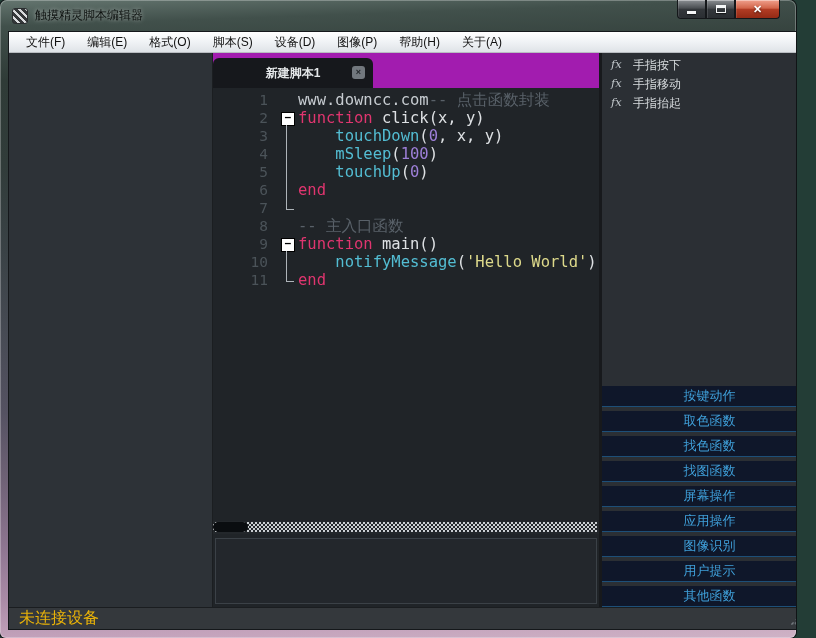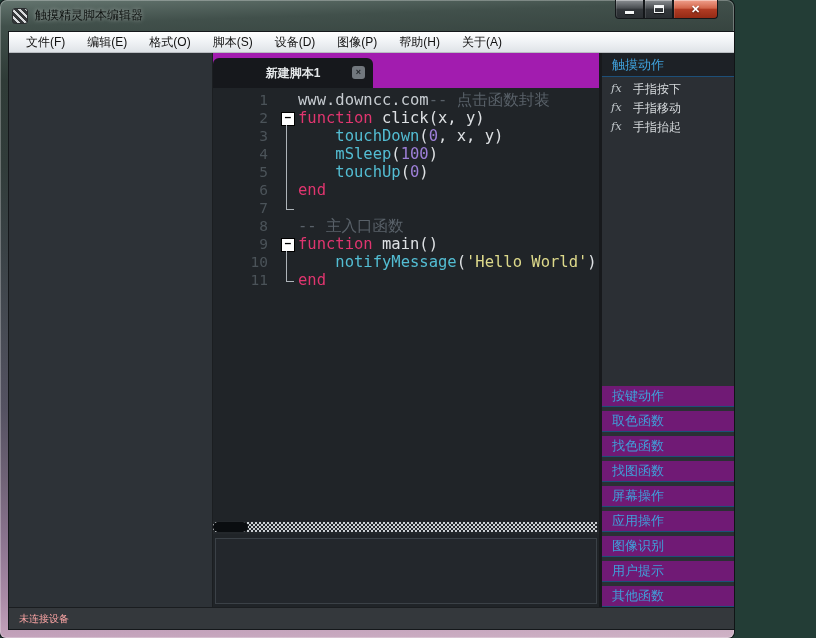--- a/index.html
+++ b/index.html
@@ -1,20 +1,20 @@
 <!DOCTYPE html>
 <html><head>
 <meta charset="utf-8">
 <style>
   * { margin:0; padding:0; box-sizing:border-box; }
   html,body { width:816px; height:638px; overflow:hidden; background:#233d36;
               font-family:"Liberation Sans", sans-serif; }
 
   
-  .window { position:absolute; top:0; left:0; width:734px; height:638px;
+  .window { position:absolute; top:0; left:0; width:796px; height:638px;
     border-radius:7px 7px 6px 6px; overflow:hidden;
     background: linear-gradient(178deg,
       #64756f 0%, #41504b 4%, #2f3b37 12%, #313c3a 25%, #3a4246 38%,
       #474b54 50%, #555262 62%, #6f6276 72%, #8d7590 82%, #a98aa6 90%,
       #c3a2bb 96%, #cfb3c6 100%);
     box-shadow: inset 0 0 0 1px rgba(255,255,255,.28), 0 0 0 1px #101416;
   }
   .titlebar { position:relative; height:31px; display:flex; align-items:center;
     padding-left:12px; }
   .app-icon { width:16px; height:16px; border-radius:3px; margin-right:7px;
@@ -89,28 +89,28 @@
   
   .sidebar { flex:1; background:#2b2f34; display:flex; flex-direction:column; min-height:0; }
   .cat-header { height:24px; line-height:23px; background:#1d2126; color:#3fa0da;
     font-size:13px; padding-left:10px; border-bottom:1px solid #1d4f78; cursor:pointer; }
   .cat-items { padding-top:4px; }
   .cat-item { display:flex; align-items:flex-start; height:19px; padding-left:9px;
     color:#d6dadd; font-size:12px; cursor:pointer; }
   .fx-icon { font-family:"DejaVu Serif", serif; font-style:italic; color:#c2c8cc;
     width:22px; font-size:11.5px; flex:none; }
   .sidebar-filler { flex:1; }
-  .collapsed-cat { height:21px; line-height:20px; margin-top:4px; background:#701a75;
+  .collapsed-cat { height:21px; line-height:20px; margin-top:4px; background:#0f172a;
     color:#3fa0da; font-size:13px; padding-left:10px;
-    border-bottom:1px solid #1d4f78; cursor:pointer; }
+    border-bottom:1px solid #1d4f78; cursor:pointer;text-align:center; }
 
   
   .statusbar { height:22px; background:#34383c; border-top:1px solid #1a1d20;
     display:flex; align-items:center; padding:0 4px 0 10px; }
-  .status-text { color:#fca5a5; font-size:10px; }
+  .status-text { color:#eab308; font-size:16px; }
   .grip { margin-left:auto; width:13px; height:13px;
     background: radial-gradient(circle at 2px 2px, #767c82 1.5px, transparent 1.7px);
     background-size:4.5px 4.5px;
     clip-path: polygon(100% 0, 100% 100%, 0 100%); }
 </style>
 </head>
 <body>
 
 <div class="window">
   <div class="titlebar">
@@ -155,21 +155,20 @@
         <div class="hscroll">
           <div class="track"></div>
           <div class="thumb"></div>
         </div>
         <div class="bottom-panel"></div>
       </div>
 
       <div class="splitter"></div>
 
       <div class="sidebar">
-        <div class="cat-header">触摸动作</div>
         <div class="cat-items" id="catitems">
             <div class="cat-item">
               <span class="fx-icon">fx</span>
               <span>手指按下</span>
             </div>
             <div class="cat-item">
               <span class="fx-icon">fx</span>
               <span>手指移动</span>
             </div>
             <div class="cat-item">

